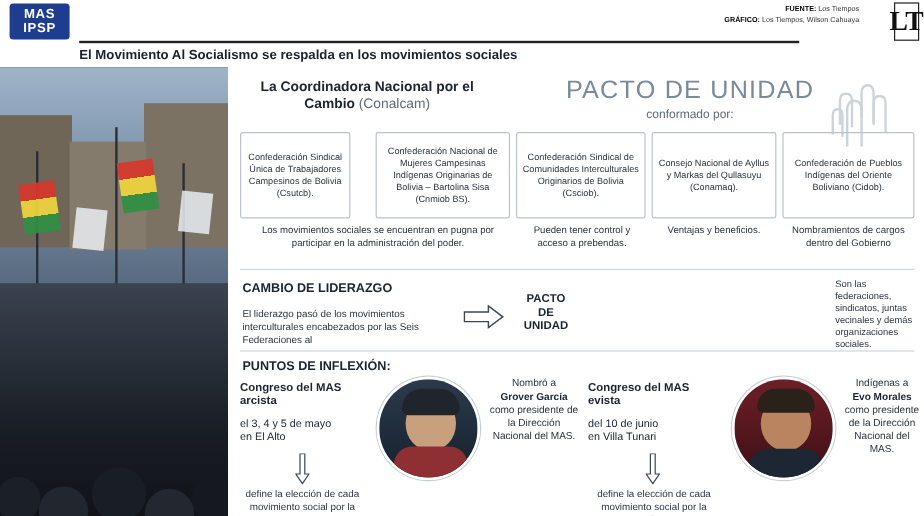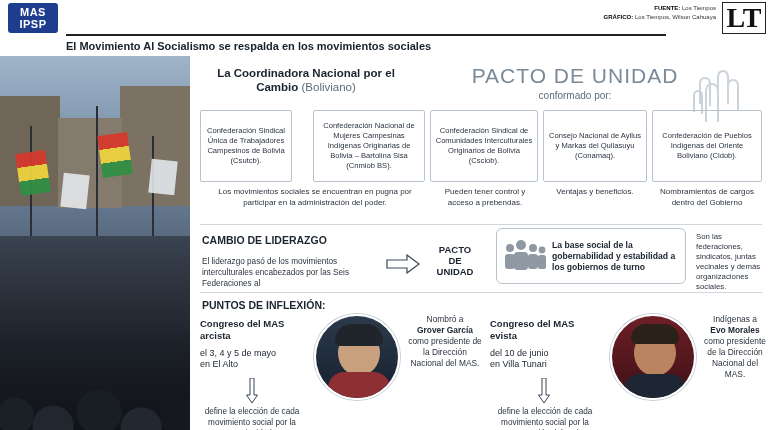--- a/index.html
+++ b/index.html
@@ -23,23 +23,23 @@
     font-weight:bold; font-size:11px; line-height:12px; letter-spacing:.5px;
   }
   .hdr-titles { position:absolute; left:66px; top:2px; width:530px; }
   .hdr-titles .l1, .hdr-titles .l2 {
     font-weight:bold; font-size:13.5px; letter-spacing:.2px; color:#18212c; line-height:16px;
   }
   .hdr-rule { position:absolute; left:66px; top:34px; width:600px; height:2px; background:#222; }
   .credits { position:absolute; right:54px; top:4px; text-align:right; font-size:6px; line-height:9px; color:#333; }
   .credits b { color:#000; }
   .masthead {
-    position:absolute; right:4px; top:2px; width:44px; height:32px;
+    position:absolute; right:4px; top:2px; width:21px; height:32px;
     border:1px solid #222; display:flex; align-items:center; justify-content:center;
-    font-family:"Liberation Serif", serif; font-size:28px; font-weight:bold; color:#111;
+    font-family:"Liberation Serif", serif; font-size:23px; font-weight:bold; color:#111;
   }
   .subhead {
     position:absolute; left:66px; top:40px; width:560px;
     font-size:11px; font-weight:bold; color:#18212c;
   }
 
   
   .photo {
     position:absolute; left:0; top:56px; width:190px; height:374px; overflow:hidden;
     background:#4b5a6b;
@@ -171,21 +171,21 @@
     <div class="wflag" style="left:62px;top:118px;"></div>
     <div class="flag" style="left:8px;top:250px;width:38px;height:54px;"></div>
     <div class="crowd"></div>
   </div>
 
   <div class="main">
 
     <div class="coord">
       <span>La Coordinadora Nacional</span>
       <span>por el Cambio</span>
-      <span class="sub">(Boliviano)</span>
+      <span class="sub">(Conalcam)</span>
     </div>
 
     <div class="pacto-title">PACTO DE UNIDAD</div>
     <div class="pacto-sub">conformado por:</div>
 
     <svg class="hands" viewBox="0 0 60 66">
       <g fill="none" stroke="#8fa0b0" stroke-width="2">
         <path d="M18 64 V34 q0-8 6-8 t6 8 V64"></path>
         <path d="M30 40 V20 q0-7 5-7 t5 7 V46"></path>
         <path d="M12 46 V26 q0-6 5-6 t5 6 V48"></path>
@@ -223,35 +223,20 @@
 
     <div class="cambio-title">CAMBIO DE LIDERAZGO</div>
     <div class="cambio-txt">El liderazgo pasó de los movimientos interculturales encabezados por las Seis Federaciones al</div>
 
     <svg class="arrow1" viewBox="0 0 34 20">
       <path d="M1 6 H21 V1 L33 10 L21 19 V14 H1 Z" fill="#fff" stroke="#3a4656" stroke-width="1.2"></path>
     </svg>
 
     <div class="pacto-box">PACTO<br>DE<br>UNIDAD</div>
 
-    <div class="base-box">
-      <svg class="people-ico" viewBox="0 0 44 34">
-        <g fill="#6b7885">
-          <circle cx="7" cy="9" r="4"></circle>
-            <rect x="2" y="15" width="10" height="15" rx="3"></rect>
-          <circle cx="18" cy="6" r="5"></circle>
-            <rect x="11" y="13" width="14" height="18" rx="3.5"></rect>
-          <circle cx="30" cy="9" r="4"></circle>
-            <rect x="25" y="15" width="10" height="15" rx="3"></rect>
-          <circle cx="39" cy="11" r="3.4"></circle>
-            <rect x="35" y="16" width="8" height="14" rx="2.6"></rect>
-        </g>
-      </svg>
-      <div class="txt">La base social de la gobernabilidad y estabilidad a los gobiernos de turno</div>
-    </div>
 
     <div class="fed-txt">Son las federaciones, sindicatos, juntas vecinales y demás organizaciones sociales.</div>
 
     <div class="sep2"></div>
 
     <div class="puntos">PUNTOS DE INFLEXIÓN:</div>
 
     <div class="cong" style="left:10px;top:262px;width:104px;">
       <b>Congreso del MAS</b><br>
       <b>arcista</b>

